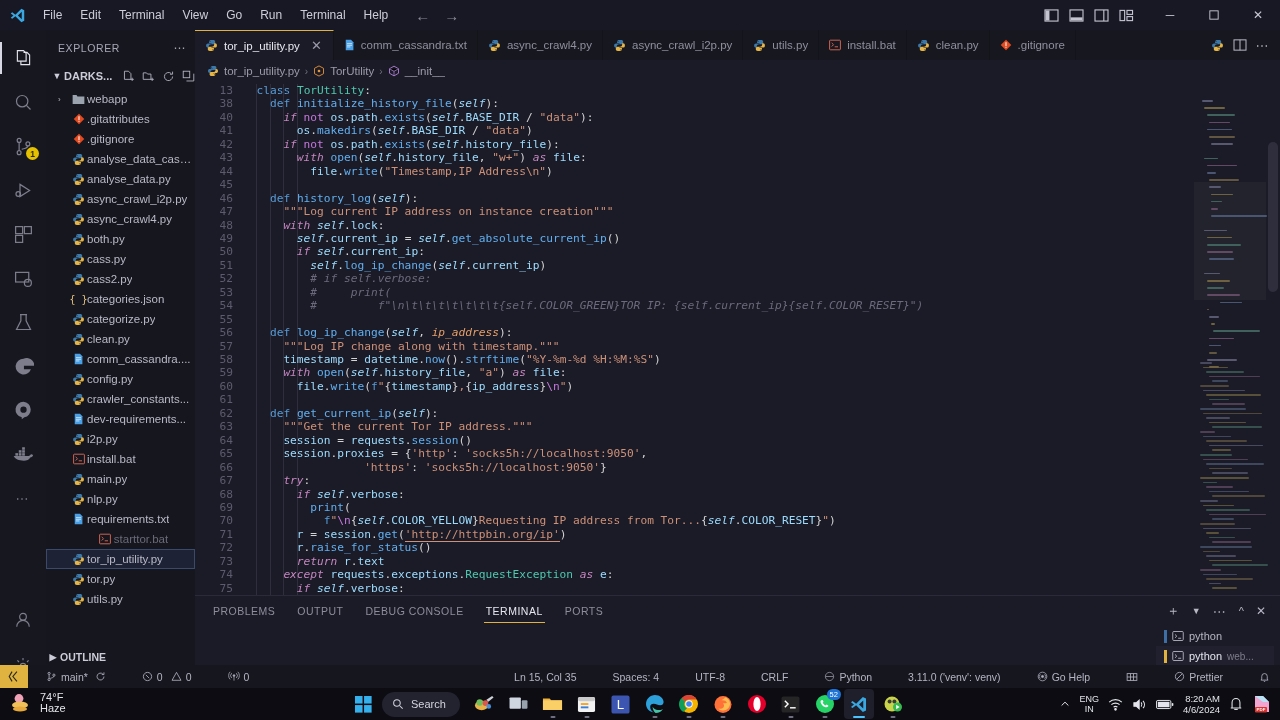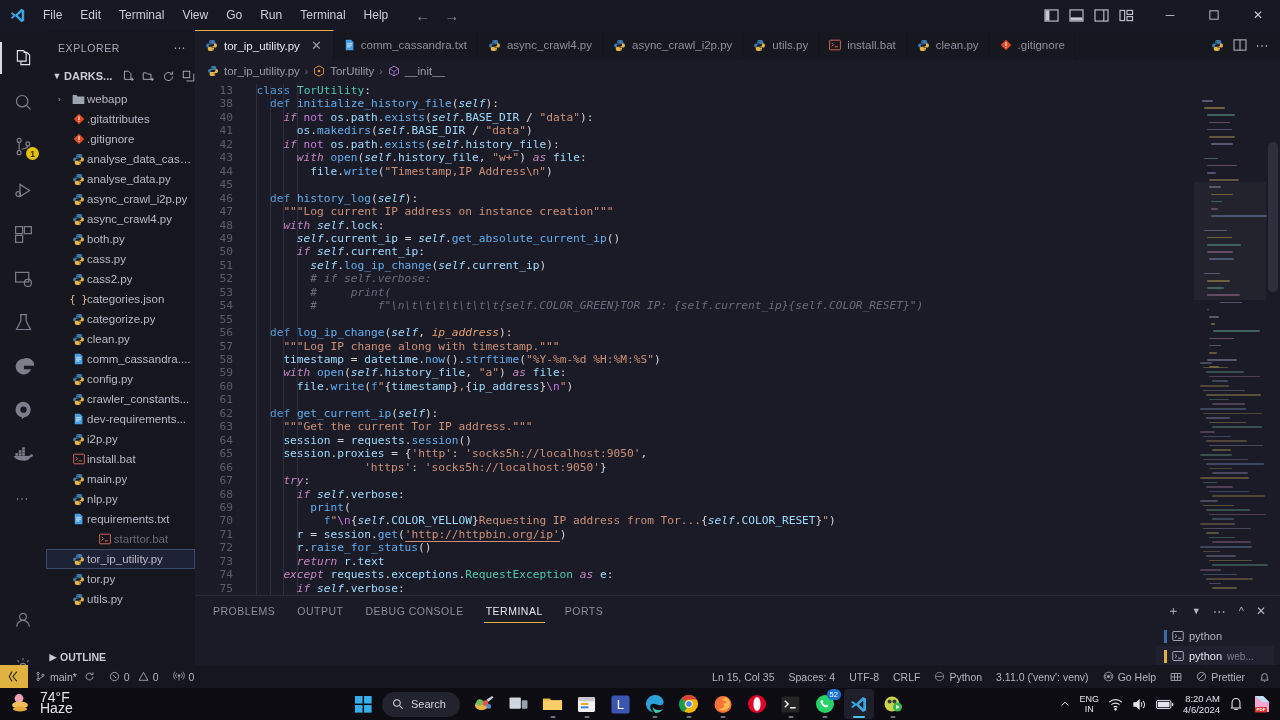--- a/index.html
+++ b/index.html
@@ -111,27 +111,27 @@
   .term-side { position:absolute; right:6px; top:30px; width:118px; }
   .tside-row { height:20px; display:flex; align-items:center; gap:5px; font-size:11px; color:#b6b6c4; padding-left:8px; }
   .tside-row.active { background:#20202e; color:#e5e5ef; }
   .tside-row .bar { width:3px; height:13px; background:#e0b341; flex:none; }
 
   
   .statusbar { position:absolute; left:0; top:665px; width:1280px; height:23px;
     background:#16161e; display:flex; align-items:center; font-size:10.5px; color:#b4b4c3; }
   .sb-remote { width:28px; height:23px; background:#e0b341; display:flex; align-items:center;
     justify-content:center; color:#2a2a16; font-size:11px; }
-  .si { display:flex; align-items:center; gap:4px; padding:0 7px; height:23px; }
+  .si { display:flex; align-items:center; gap:4px; padding:0 18px; height:23px; }
   .sright { margin-left:auto; display:flex; align-items:center; }
 
   
   .taskbar { position:absolute; left:0; top:688px; width:1280px; height:32px; background:#0c0c12; }
   .weather { position:absolute; left:8px; top:2px; display:flex; align-items:center; gap:6px; color:#e3e3ea; }
-  .weather .txt { font-size:14px; line-height:11px; }
+  .weather .txt { font-size:11px; line-height:11px; }
   .tb-center { position:absolute; left:348px; top:0; height:32px; display:flex; align-items:center; gap:4px; }
   .tb-icon { width:30px; height:30px; display:flex; align-items:center; justify-content:center; position:relative; }
   .tb-icon .dot { position:absolute; bottom:1px; left:50%; transform:translateX(-50%);
     width:5px; height:2px; border-radius:1px; background:#6f6f80; }
   .tb-icon.act .dot { width:12px; background:#4cc2ff; }
   .searchpill { height:25px; border-radius:13px; background:#232330; display:flex; align-items:center;
     gap:7px; padding:0 14px 0 10px; color:#d3d3de; font-size:11px; margin-right:6px; }
   .tray { position:absolute; right:4px; top:0; height:32px; display:flex; align-items:center; gap:9px; color:#e4e4ec; }
   .tray .lang { font-size:9px; line-height:10px; text-align:center; }
   .tray .clock { font-size:9.5px; line-height:11px; text-align:right; }

